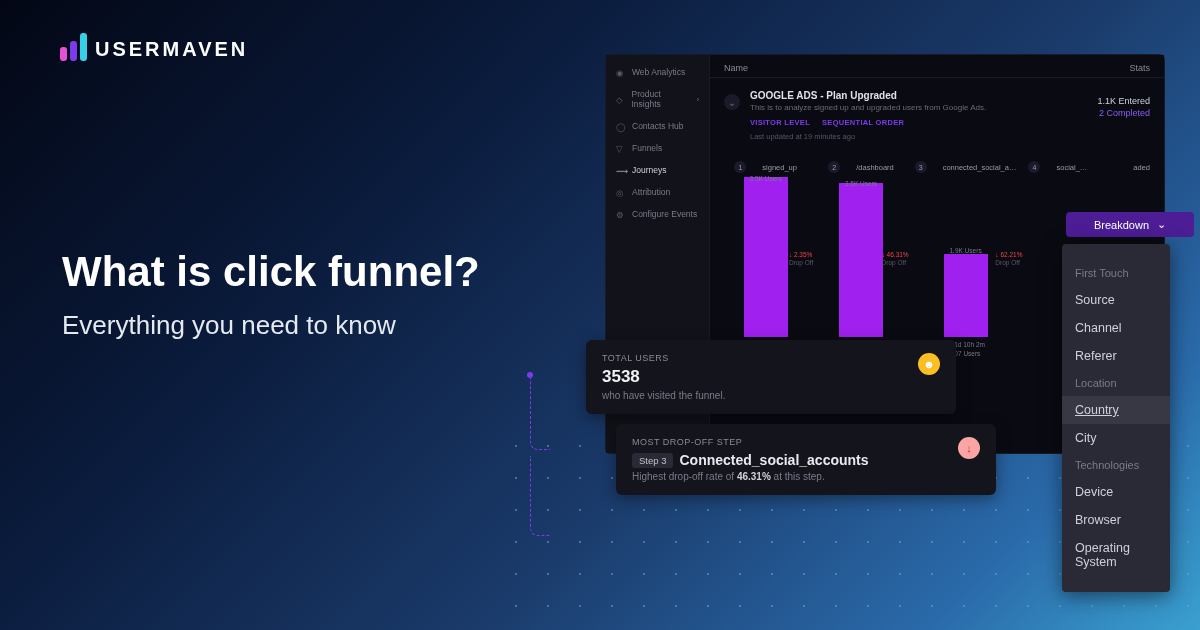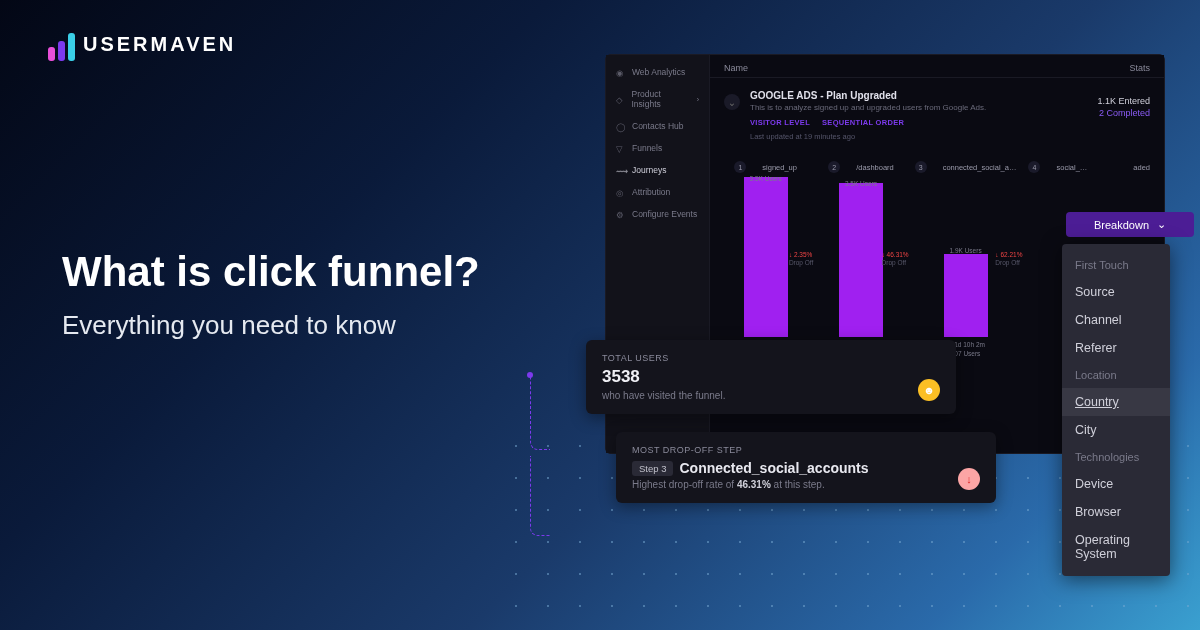--- a/index.html
+++ b/index.html
@@ -7,21 +7,21 @@
   width: 1200px; height: 630px;
   background: linear-gradient(135deg, #030715 0%, #0a1a3a 30%, #1a3a6a 60%, #2a6aaa 85%, #3aa0d0 100%);
   font-family: -apple-system, BlinkMacSystemFont, 'Segoe UI', sans-serif;
   color: #fff; position: relative; overflow: hidden;
 }
 .dots {
   position: absolute; bottom: 0; right: 0; width: 700px; height: 200px;
   background-image: radial-gradient(circle, rgba(120,170,210,0.5) 1.5px, transparent 1.5px);
   background-size: 32px 32px;
 }
-.logo { position: absolute; top: 33px; left: 48px; display: flex; align-items: flex-start; gap: 8px; }
+.logo { position: absolute; top: 33px; left: 60px; display: flex; align-items: flex-end; gap: 8px; }
 .logo-bars { display: flex; align-items: flex-end; gap: 3px; }
 .lb1 { width: 7px; height: 14px; background: #e84fd9; border-radius: 3px; }
 .lb2 { width: 7px; height: 20px; background: #7c3aed; border-radius: 3px; }
 .lb3 { width: 7px; height: 28px; background: #3acfe8; border-radius: 3px; }
 .logo-text { font-size: 20px; font-weight: 600; letter-spacing: 3px; }
 .headline { position: absolute; top: 248px; left: 62px; }
 .headline h1 { font-size: 42px; font-weight: 700; margin-bottom: 14px; }
 .headline p { font-size: 26px; font-weight: 400; color: #e5e9f0; }
 
 .app { position: absolute; top: 54px; left: 605px; width: 560px; height: 400px;
@@ -64,30 +64,30 @@
 .drop .p { color: #ef4444; }
 .drop .d { color: #58586a; }
 .time { font-size: 6.5px; color: #7a7a8a; margin-top: 4px; display: flex; align-items: center; gap: 3px; }
 .time::before { content: ''; width: 5px; height: 5px; border-radius: 50%; background: #2a2a3a; }
 .btm { font-size: 6.5px; color: #7a7a8a; margin-top: 2px; }
 
 .brk-btn { position: absolute; top: 212px; left: 1066px; background: #4c1d95;
   padding: 6px 28px; border-radius: 4px; font-size: 11px; display: flex; align-items: center;
   gap: 8px; cursor: pointer; z-index: 10; }
 .brk-menu { position: absolute; top: 244px; left: 1062px; width: 108px; background: #2a2a36;
-  border-radius: 4px; padding: 8px 0; z-index: 10; font-size: 12.5px;
+  border-radius: 4px; padding: 16px 0; z-index: 10; font-size: 12.5px;
   box-shadow: 0 4px 20px rgba(0,0,0,0.5); }
 .brk-item { padding: 7px 13px; color: #d0d0da; cursor: pointer; }
 .brk-item.hdr { color: #7a7a8a; font-size: 11px; cursor: default; }
 .brk-item.sel { background: #383844; text-decoration: underline; }
 
 .cards { position: absolute; top: 340px; left: 556px; z-index: 5; }
 .card { background: #14141c; border-radius: 6px; padding: 13px 16px; width: 360px;
-  position: relative; margin-bottom: 18px; box-shadow: 0 4px 16px rgba(0,0,0,0.4);
-  display: flex; align-items: flex-end; }
+  position: relative; margin-bottom: 10px; box-shadow: 0 4px 16px rgba(0,0,0,0.4);
+  display: flex; }
 .card:nth-child(2) { margin-left: 30px; width: 370px; }
 .card:nth-child(3) { margin-left: 60px; width: 380px; }
 .card-body { flex: 1; }
 .card .lbl { font-size: 9px; color: #8a8a9a; letter-spacing: 0.5px; }
 .card .val { font-size: 17px; font-weight: 700; color: #f0f0f5; margin-top: 4px; }
 .card .sub { font-size: 10px; color: #7a7a8a; margin-top: 3px; }
 .card .cicon { width: 22px; height: 22px; border-radius: 50%; display: flex;
   align-items: center; justify-content: center; font-size: 11px; margin-left: 8px; }
 .ci1 { background: #fbbf24; }
 .ci2 { background: #3b82f6; }

